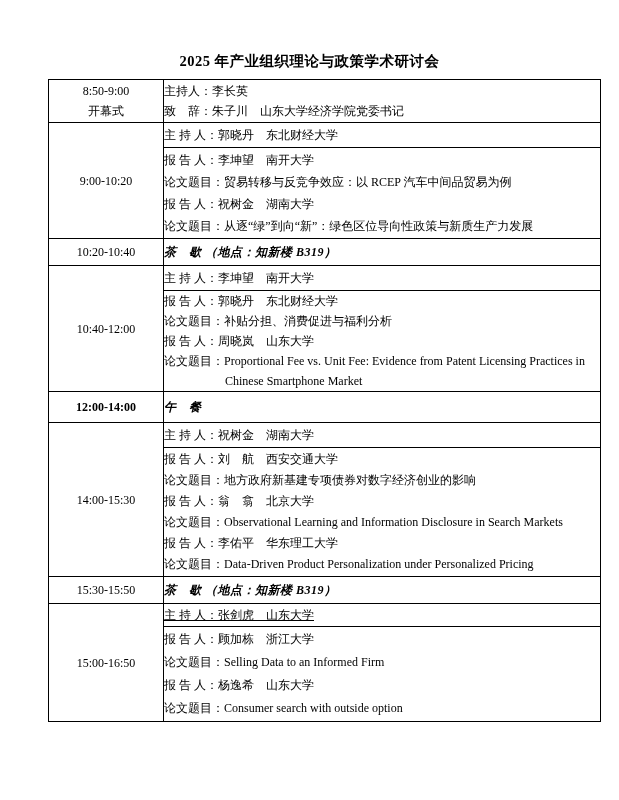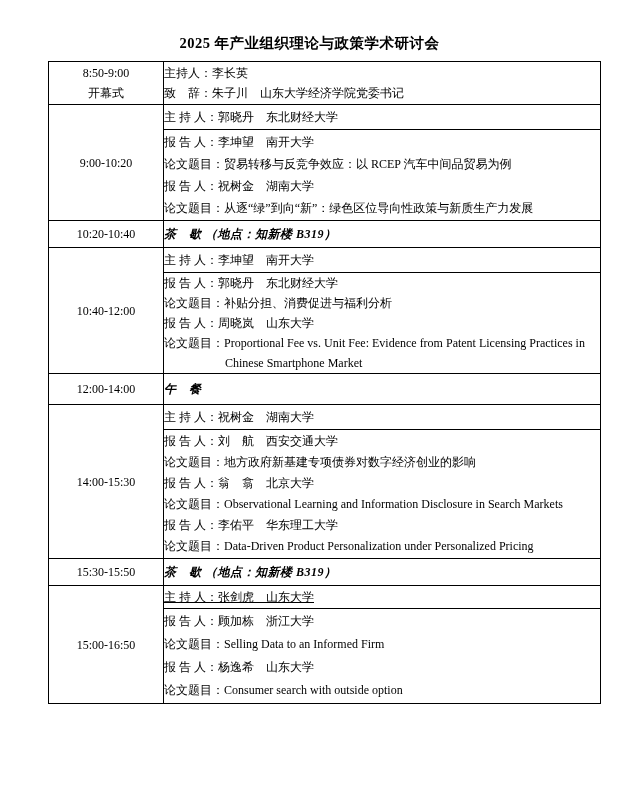--- a/index.html
+++ b/index.html
@@ -14,21 +14,21 @@
     font-family: "Liberation Serif", "DejaVu Serif", serif;
     color: #000000;
   }
   .page {
     width: 619px;
     height: 800px;
     background: #ffffff;
     box-sizing: border-box;
   }
   .t1 {
-    padding-top: 34px;
+    padding-top: 52px;
     text-align: center;
     font-size: 14.5px;
     font-weight: bold;
     letter-spacing: 0.5px;
   }
   .t2 {
     margin-top: 13px;
     text-align: center;
     font-size: 24px;
     font-weight: bold;
@@ -83,21 +83,21 @@
     white-space: normal;
     padding-left: 61px;
     text-indent: -61px;
     line-height: 20px;
   }
   
   .h42  { height: 42px; }
   .h24  { height: 24px; }
   .h22  { height: 22px; text-decoration: underline; }
   .h26  { height: 26px; }
-  .h30  { height: 30px; }
+  .h30  { height: 30px; font-weight: bold; }
   .h90  { height: 90px; }
   .h100 { height: 100px; }
   .h128 { height: 128px; }
   .h94  { height: 94px; }
 </style>
 </head>
 <body>
 
 <div class="page">
 

